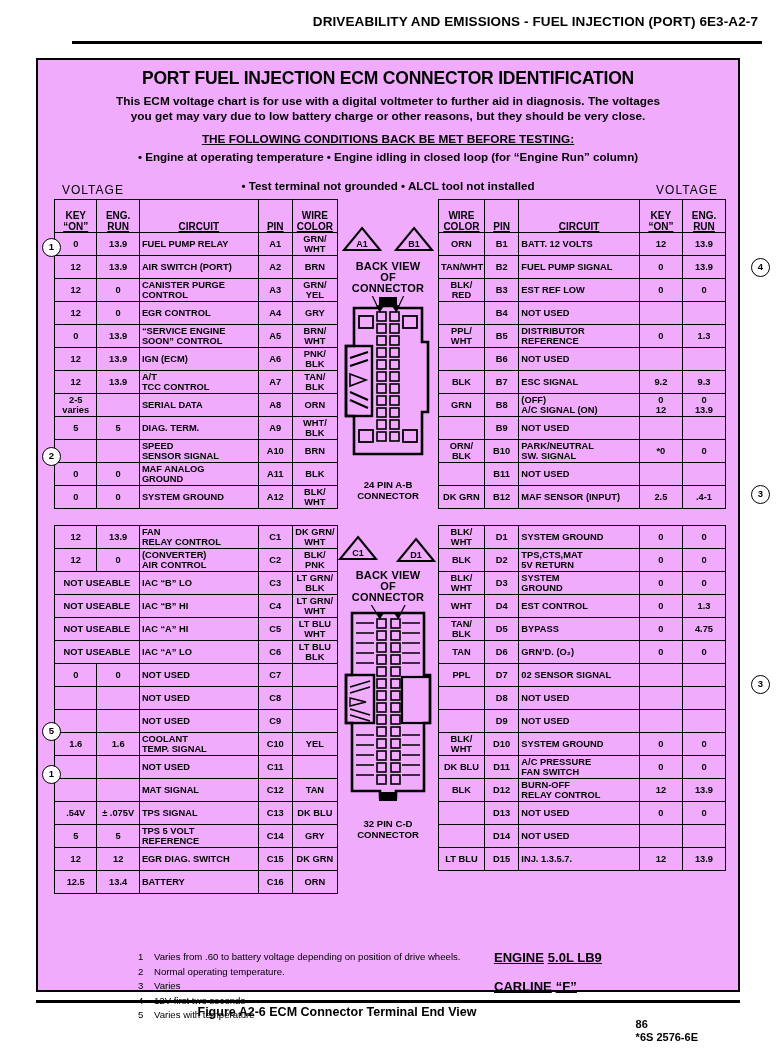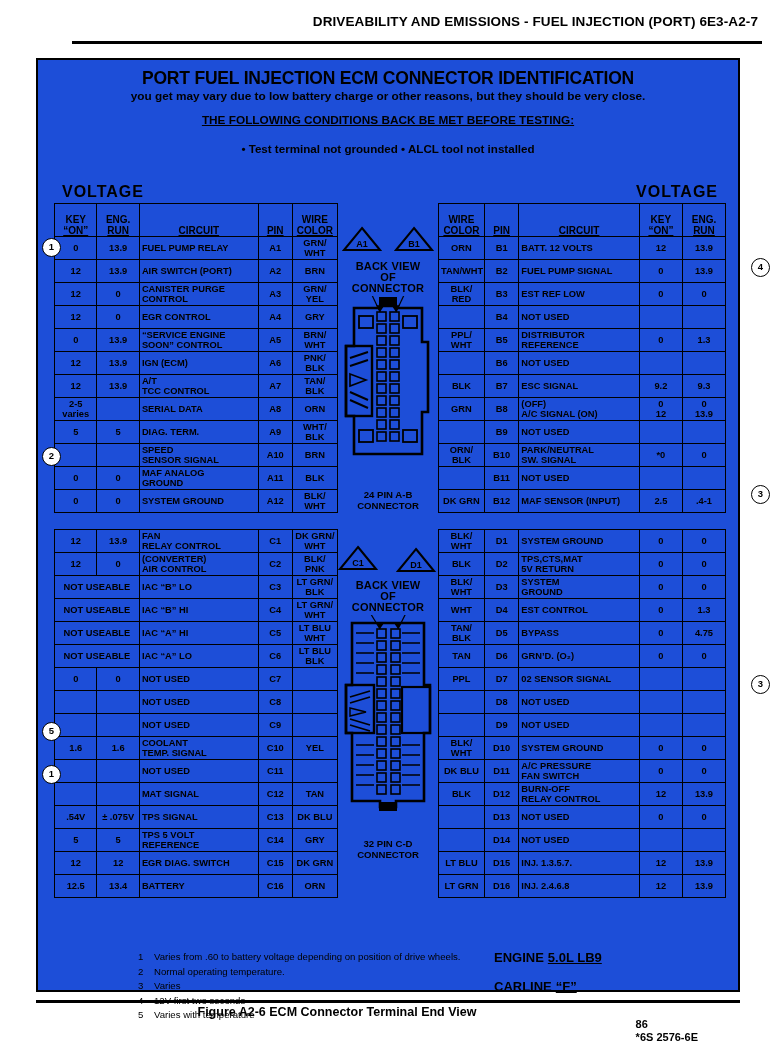--- a/index.html
+++ b/index.html
@@ -20,42 +20,42 @@
     font-size:13.5px;font-weight:bold;letter-spacing:.1px;
     white-space:nowrap;
   }
   .pg-rule{
     position:absolute;left:72px;top:41px;width:690px;height:3px;background:#000;
   }
 
   
   .box{
     position:absolute;left:36px;top:58px;width:704px;height:934px;
-    border:2.5px solid #000;box-sizing:border-box;background:#1d4ed8;
+    border:2.5px solid #000;box-sizing:border-box;background:#f0abfc;
   }
 
   
   .title-block{padding:8px 14px 2px 14px;text-align:center;}
   .title-block .h1{font-size:17.5px;font-weight:bold;letter-spacing:-.2px;}
   .title-block .sub{font-size:11.8px;line-height:14.5px;margin-top:5px;font-weight:600;}
   .title-block .cond{
     font-size:11.8px;font-weight:bold;text-decoration:underline;margin-top:9px;
   }
   .title-block .bullets{font-size:11.6px;line-height:15px;margin-top:3px;font-weight:600;}
 
   
   .grid{
     position:absolute;left:0;top:122px;width:700px;height:760px;
   }
   .col-left{position:absolute;left:16px;top:0;width:284px;}
   .col-mid{position:absolute;left:300px;top:0;width:100px;}
   .col-right{position:absolute;left:400px;top:0;width:288px;}
 
   
-  .volt-cap{font-size:16px;font-weight:bold;letter-spacing:1px;padding:1px 0 2px 8px;}
+  .volt-cap{font-size:12px;font-weight:normal;letter-spacing:1px;padding:1px 0 2px 8px;}
   .volt-cap.right{text-align:right;padding-right:8px;}
 
   
   table.dt{
     border-collapse:collapse;width:100%;table-layout:fixed;
     font-size:9.3px;font-weight:bold;
   }
   table.dt th, table.dt td{
     border:1px solid #000;padding:0 2px;vertical-align:middle;
     line-height:10.5px;height:22px;overflow:hidden;
@@ -87,39 +87,39 @@
   .tbl-gap{height:16px;}
 
   
   .conn{position:relative;width:100px;text-align:center;}
   .conn .tri-row{position:relative;height:34px;}
   .tri{
     position:absolute;width:40px;height:26px;
   }
   .tri svg{display:block;}
   .bv{font-size:11px;font-weight:bold;line-height:11px;margin-top:1px;letter-spacing:.2px;}
-  .conn-label{font-size:9.6px;font-weight:bold;line-height:11px;margin-top:19px;}
+  .conn-label{font-size:9.6px;font-weight:bold;line-height:11px;margin-top:9px;}
   .conn-art{margin:2px auto 0 auto;}
 
   
   .marker{
     position:absolute;width:17px;height:17px;border:1.6px solid #000;border-radius:50%;
     font-size:9.5px;font-weight:bold;line-height:15px;text-align:center;background:#fff;
   }
 
   
   .notes{position:absolute;left:100px;top:890px;width:380px;}
   .note{font-size:9.6px;line-height:14.5px;display:flex;}
   .note .n{width:16px;flex:0 0 16px;}
   .note .t{flex:1;}
 
   .date{position:absolute;left:40px;top:994px;font-size:10.5px;font-weight:bold;letter-spacing:.3px;}
 
   .engine-block{position:absolute;right:24px;top:890px;text-align:left;width:220px;}
-  .eng-line{font-size:13px;font-weight:bold;margin-bottom:14px;white-space:nowrap;}
+  .eng-line{font-size:13px;font-weight:bold;margin-bottom:14px;white-space:nowrap;text-decoration:underline;}
   .eng-line .val{text-decoration:underline;padding:0 4px;}
   .codes{position:absolute;right:40px;top:958px;text-align:left;font-size:11px;font-weight:bold;line-height:13px;}
 
   
   .cap-rule{position:absolute;left:36px;top:1000px;width:704px;height:2.5px;background:#000;}
   .caption{
     position:absolute;left:0;top:1005px;width:674px;text-align:center;
     font-size:12.5px;font-weight:600;
   }
 </style>
@@ -130,22 +130,24 @@
 
   <div class="pg-header">
     <div class="ttl">DRIVEABILITY AND EMISSIONS - FUEL INJECTION (PORT)  6E3-A2-7</div>
   </div>
   <div class="pg-rule"></div>
 
   <div class="box">
 
     <div class="title-block">
       <div class="h1">PORT FUEL INJECTION ECM CONNECTOR IDENTIFICATION</div>
+      <div class="sub">This ECM voltage chart is for use with a digital voltmeter to further aid in diagnosis.  The voltages</div>
       <div class="sub" style="margin-top:0">you get may vary due to low battery charge or other reasons, but they should be very close.</div>
       <div class="cond">THE FOLLOWING CONDITIONS BACK BE MET BEFORE TESTING:</div>
+      <div class="bullets">• Engine at operating temperature   • Engine idling in closed loop (for “Engine Run” column)</div>
       <div class="bullets" style="margin-top:14px">• Test terminal not grounded   • ALCL tool not installed</div>
     </div>
 
     <div class="grid">
 
       <div class="col-left">
         <div class="volt-cap">VOLTAGE</div>
 
         <table class="dt lt" id="tbl-a">
           <colgroup>
@@ -752,27 +754,20 @@
                 <td class="num"></td>
                 <td class="num"></td>
               </tr>
               <tr>
                 <td class="wire">LT BLU</td>
                 <td class="pin">D15</td>
                 <td class="ckt">INJ. 1.3.5.7.</td>
                 <td class="num">12</td>
                 <td class="num">13.9</td>
               </tr>
-              <tr>
-                <td class="wire">LT GRN</td>
-                <td class="pin">D16</td>
-                <td class="ckt">INJ. 2.4.6.8</td>
-                <td class="num">12</td>
-                <td class="num">13.9</td>
-              </tr>
             </tbody>
         </table>
       </div>
     </div>
 
     <div class="notes">
         <div class="note">
           <span class="n">1</span>
           <span class="t">Varies from .60 to battery voltage depending on position of drive wheels.</span>
         </div>

